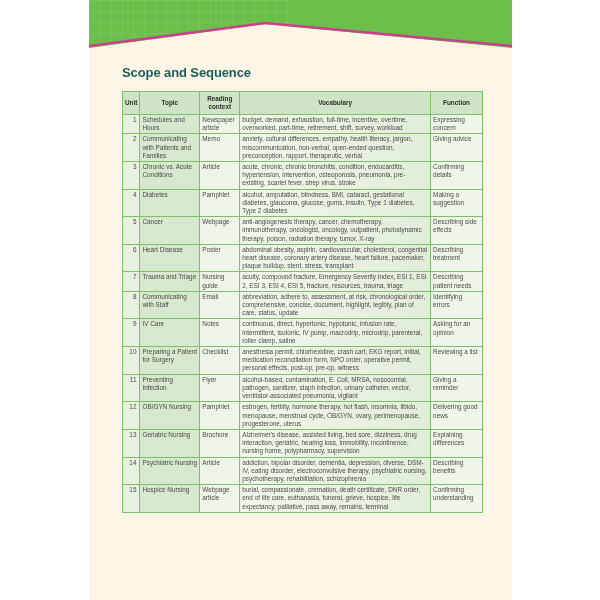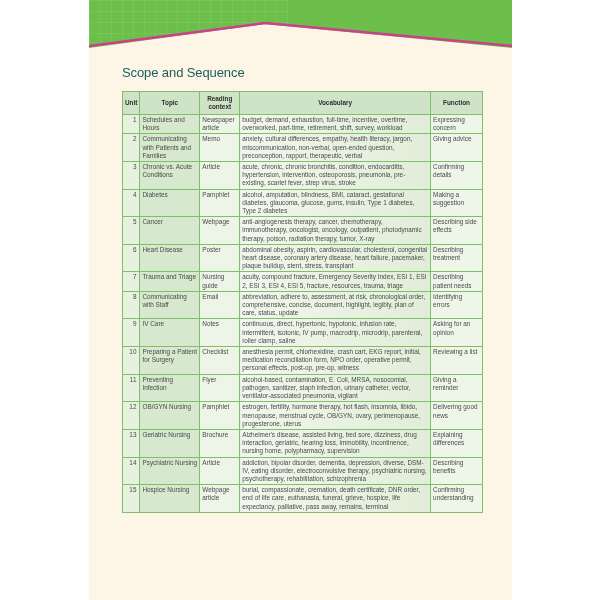--- a/index.html
+++ b/index.html
@@ -8,21 +8,21 @@
     font-family: "Liberation Sans", sans-serif;
   }
   .page {
     position: absolute; left: 89px; top: 0; width: 423px; height: 600px;
     background: #fdf6e6;
   }
   .banner {
     position: absolute; left: 0; top: 0; width: 423px; height: 48px;
   }
   .title {
-    position: absolute; left: 33px; top: 65px; font-size: 13px; font-weight: normal; color: #1c5e5a;
+    position: absolute; left: 33px; top: 65px; font-size: 13px; font-weight: bold; color: #1c5e5a;
     letter-spacing: -0.1px;
   }
   table.ss {
     position: absolute; left: 33px; top: 91px; width: 361px;
     border-collapse: collapse; font-size: 6.4px; line-height: 8.2px; color: #4a4a4a;
   }
   table.ss th, table.ss td {
     border: 1px solid #7fbf6a; vertical-align: top; padding: 1px 2px 1px 2px;
   }
   table.ss th {

